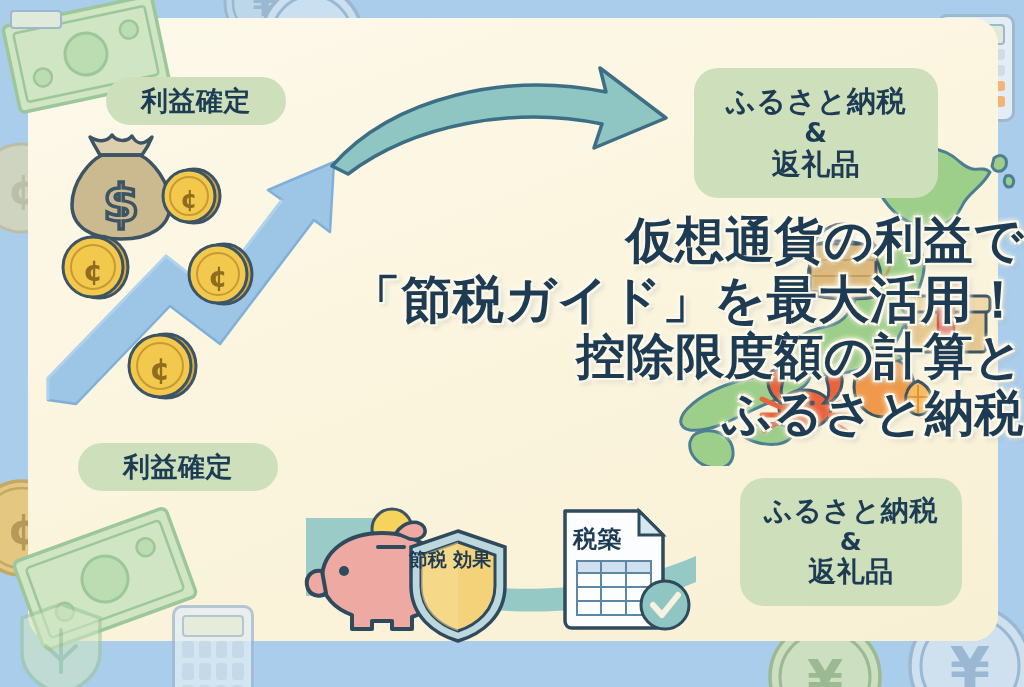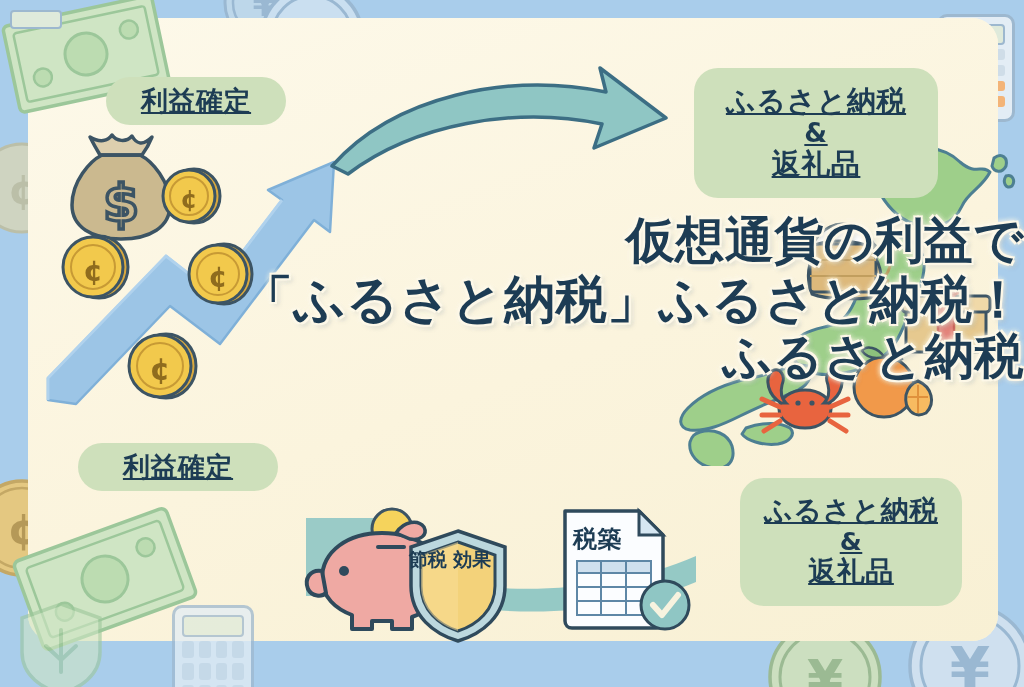--- a/index.html
+++ b/index.html
@@ -76,21 +76,20 @@
   
   .pill{
     position:absolute;
     background:#cee0bb;
     color:#1d3c54;
     display:flex; flex-direction:column;
     align-items:center; justify-content:center;
     text-align:left;
     font-weight:800;
     letter-spacing:.02em;
-    text-decoration:underline;
   }
   .pill.rounded{ border-radius:999px; }
   .pill.box{ border-radius:24px; }
 
   #pill-tl{ left:106px; top:77px; width:180px; height:48px; font-size:27px; }
   #pill-bl{ left:78px;  top:443px; width:200px; height:48px; font-size:27px; }
   #pill-tr{ left:694px; top:68px; width:244px; height:130px; font-size:29px; line-height:1.15; }
   #pill-br{ left:740px; top:478px; width:222px; height:128px; font-size:28px; line-height:1.15; }
   .pill .ln{ display:block; }
   .pill .amp{ font-size:.9em; }
@@ -481,17 +480,18 @@
   </div>
 
   <div class="pill box" id="pill-br">
     <span class="ln">ふるさと納税</span>
     <span class="ln amp">&amp;</span>
     <span class="ln">返礼品</span>
   </div>
 
   <div class="headline">
     <span class="hl">仮想通貨の利益で</span>
-    <span class="hl">「ふるさと納税」ふるさと納税！</span>
+    <span class="hl">「節税ガイド」を最大活用！</span>
+    <span class="hl">控除限度額の計算と</span>
     <span class="hl">ふるさと納税</span>
   </div>
 
 </div>
 
 </body></html>

